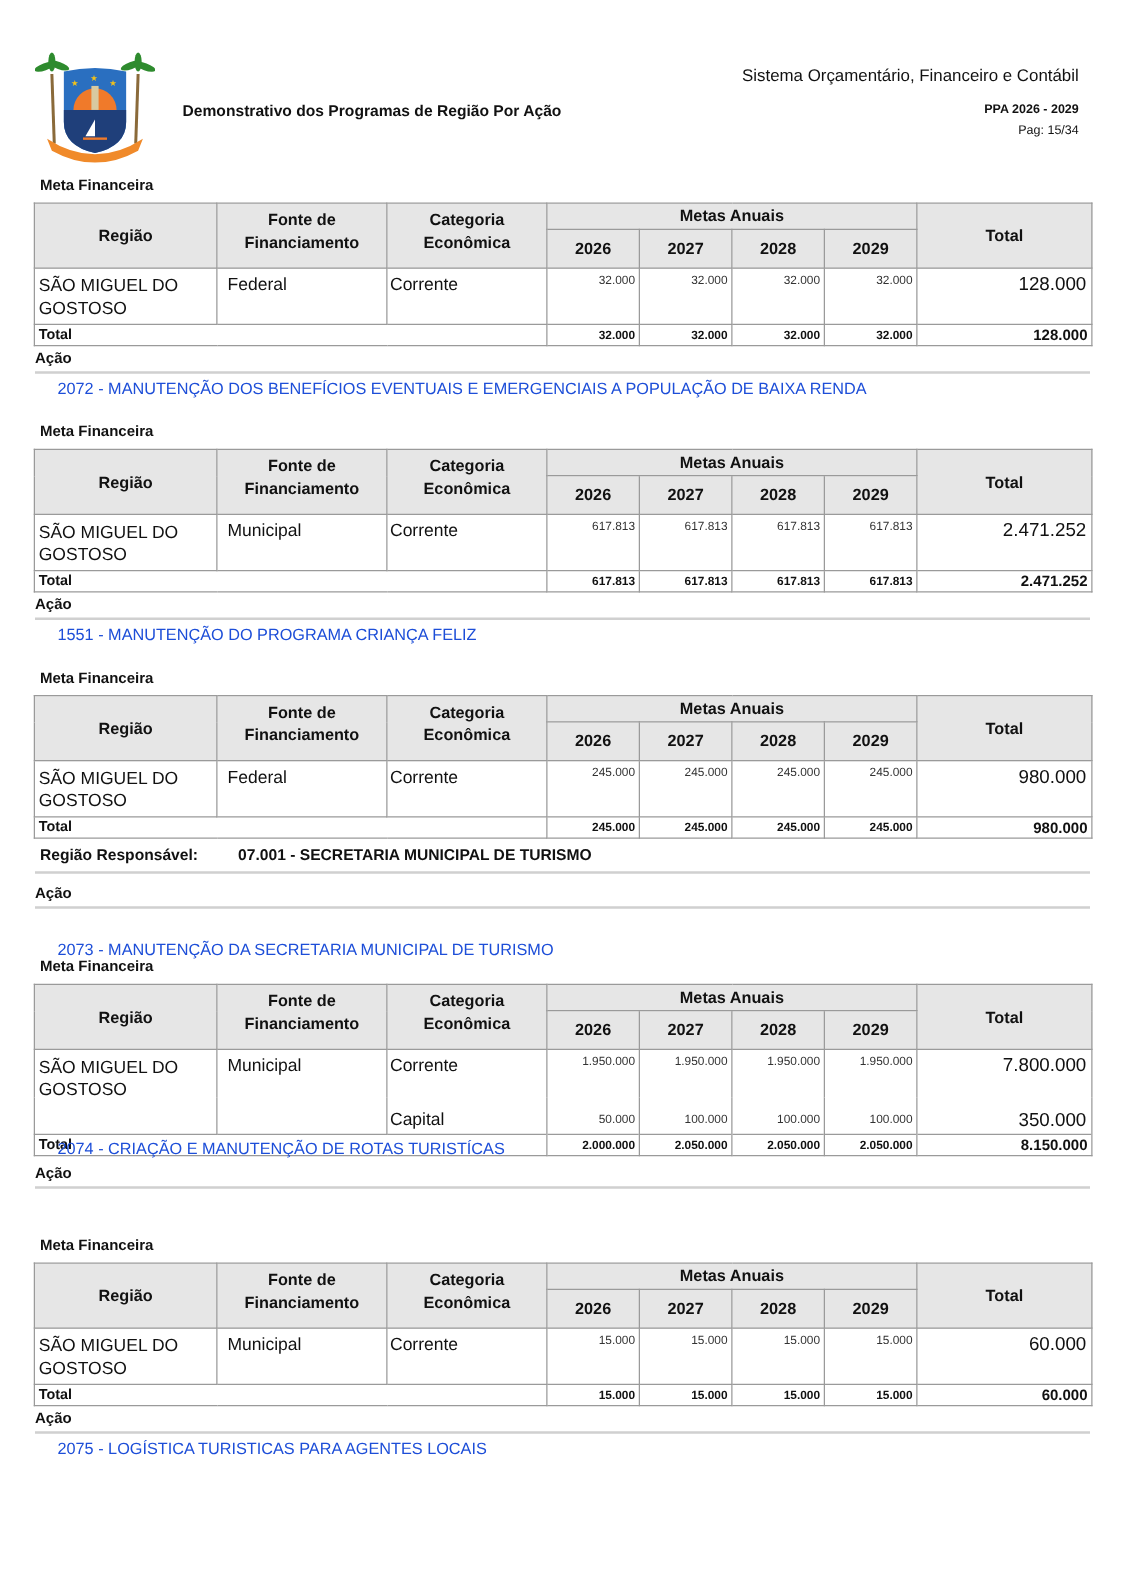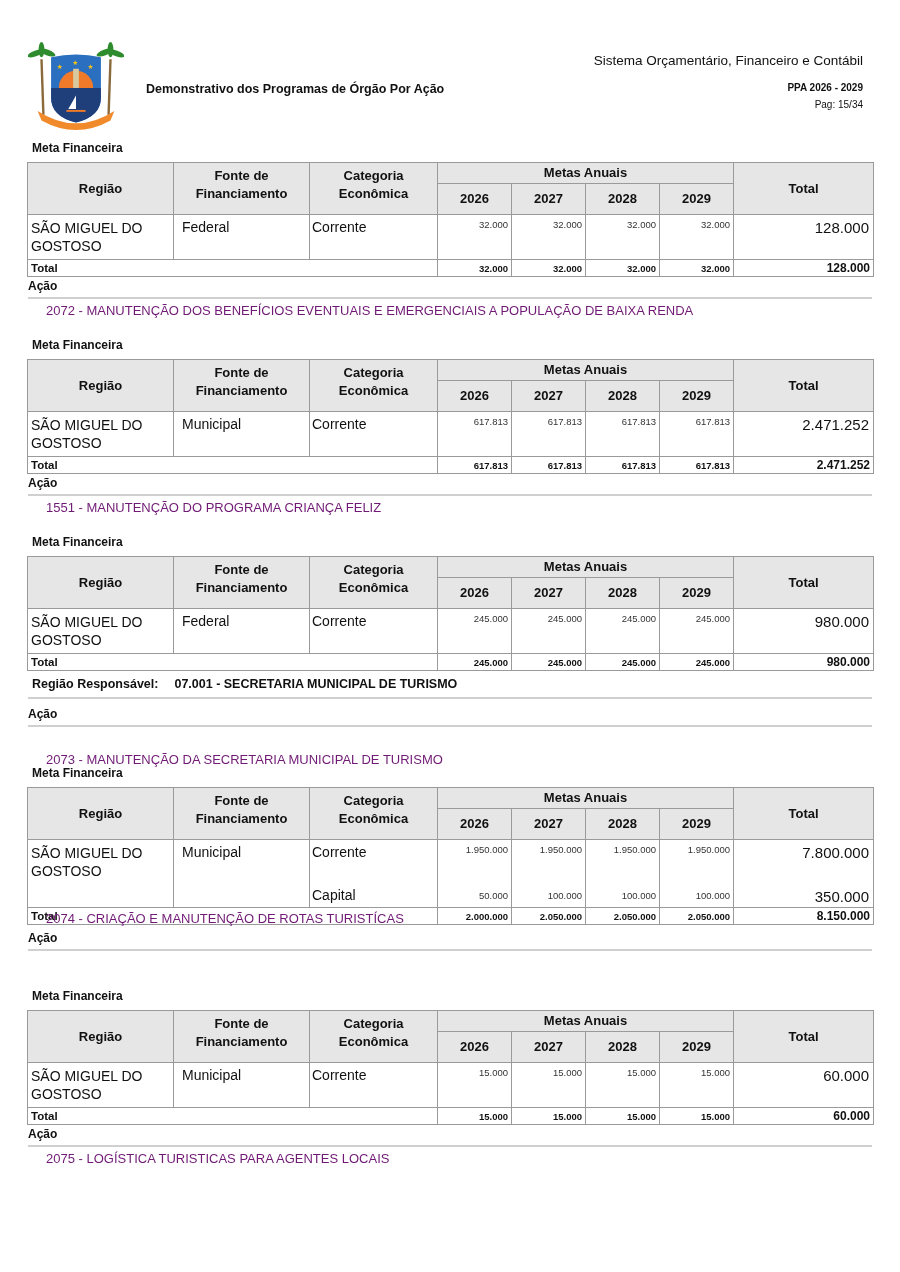--- a/index.html
+++ b/index.html
@@ -9,23 +9,23 @@
   .logo { position: absolute; left: 28px; top: 40px; width: 96px; height: 92px; }
   .muni { position: absolute; left: 146px; top: 53px; font-size: 15.5px; color: #111; }
   .subtitle { position: absolute; left: 146px; top: 82px; font-size: 12.5px; font-weight: bold; color: #111; }
   .system { position: absolute; right: 37px; top: 53px; font-size: 13.5px; color: #111; }
   .ppa { position: absolute; right: 37px; top: 82px; font-size: 10px; font-weight: bold; }
   .page { position: absolute; right: 37px; top: 99px; font-size: 10px; }
 
   .section-label { position: absolute; left: 32px; font-size: 12px; font-weight: bold; }
   .acao-label { position: absolute; left: 28px; font-size: 12px; font-weight: bold; }
   .acao-rule { position: absolute; left: 28px; width: 844px; height: 0; border-top: 2px solid #d0d0d0; }
-  .acao-title { position: absolute; left: 46px; font-size: 13px; color: #701a75; }
+  .acao-title { position: absolute; left: 46px; font-size: 13px; color: #1d4ed8; }
   .orgao { position: absolute; left: 32px; font-size: 12.5px; font-weight: bold; }
-  .orgao .val { margin-left: 16px; }
+  .orgao .val { margin-left: 32px; }
 
   table.meta { position: absolute; left: 27px; width: 846px; border-collapse: collapse; table-layout: fixed; }
   table.meta th, table.meta td { border: 1.5px solid #9a9a9a; padding: 0; }
   table.meta th { background: #e6e6e6; font-size: 13px; font-weight: bold; text-align: center; vertical-align: middle; line-height: 1.35; }
   table.meta th.years { height: 20px; }
   table.meta th.yr { height: 30px; font-size: 13px; }
   table.meta td.reg { font-size: 14px; vertical-align: top; padding: 4px 3px; line-height: 1.3; }
   table.meta td.fonte { font-size: 14px; vertical-align: top; padding: 4px 8px; }
   table.meta td.cat { font-size: 14px; vertical-align: top; padding: 4px 2px; }
   table.meta td.num { font-size: 9.5px; text-align: right; vertical-align: top; padding: 4px 3px; color: #333; }
@@ -60,21 +60,21 @@
     <g fill="#f2c21a" font-size="7">
       <text x="30" y="30">★</text>
         <text x="46" y="26">★</text>
         <text x="62" y="30">★</text>
     </g>
     <path d="M50 58 L50 72 L42 72 Z" fill="#ffffff"></path>
     <path d="M40 74 L60 74" stroke="#f07a2a" stroke-width="2"></path>
 
     <path d="M10 74 Q50 100 90 74 L86 84 Q50 104 14 84 Z" fill="#f08a2a"></path>
   </svg>
-  <div class="subtitle">Demonstrativo dos Programas de Órgão Por Ação</div>
+  <div class="subtitle">Demonstrativo dos Programas de Região Por Ação</div>
   <div class="system">Sistema Orçamentário, Financeiro e Contábil</div>
   <div class="ppa">PPA 2026 - 2029</div>
   <div class="page">Pag: 15/34</div>
 </div>
 
 <div class="section-label" style="top:141px">Meta Financeira</div>
 <table class="meta" style="top:162px">
   <colgroup>
       <col style="width:146px">
       <col style="width:136px">

